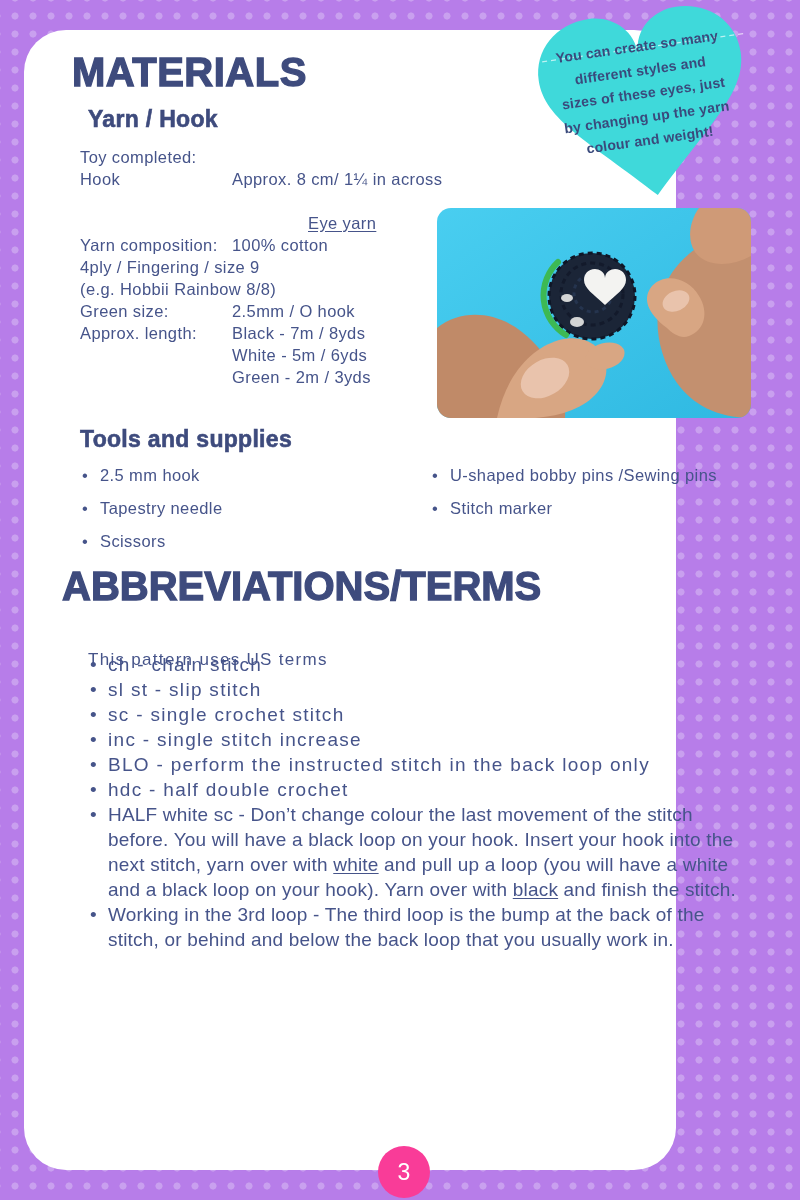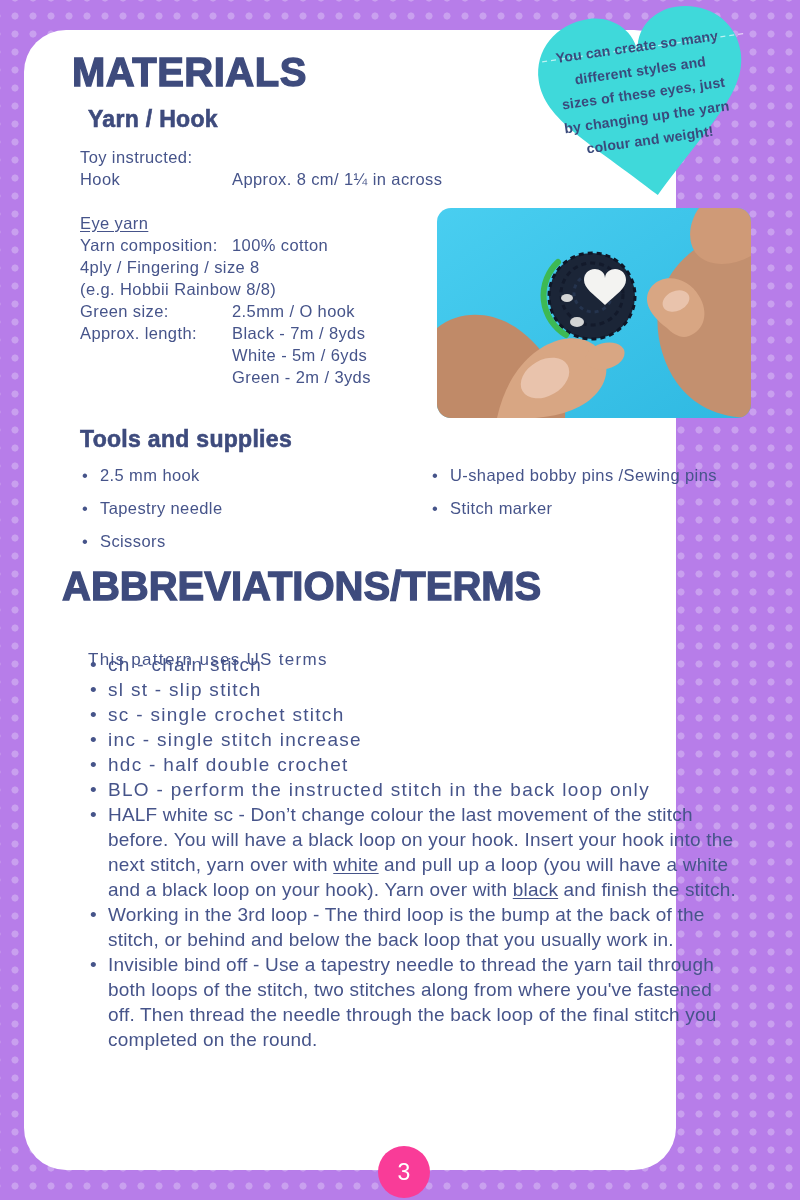--- a/index.html
+++ b/index.html
@@ -19,21 +19,21 @@
   h2{color:var(--navy);font-size:23px;font-weight:800;letter-spacing:.3px;
      -webkit-text-stroke:.6px var(--navy);position:absolute;white-space:nowrap;}
 
   .materials-title{left:48px;top:20px;}
   .yarnhook-title{left:48px;top:76px;margin-left:16px;}
 
   .specs{position:absolute;left:56px;top:116px;width:380px;color:var(--body-text);
          font-size:16.5px;letter-spacing:.4px;line-height:22px;}
   .spec-row{display:flex;}
   .spec-label{width:152px;flex:none;}
-  .gap{margin-top:22px;}
+  .gap{margin-top:22px;justify-content:flex-end;}
   .u{text-decoration:underline;text-underline-offset:2px;}
 
   .photo{position:absolute;left:413px;top:178px;width:314px;height:210px;border-radius:14px;overflow:hidden;}
 
   .tools-title{left:56px;top:396px;}
   .tools-cols{position:absolute;left:56px;top:436px;width:660px;display:flex;gap:40px;}
   .tools-cols ul{list-style:none;width:330px;}
   .tools-cols li, .abbr-list li{position:relative;padding-left:20px;color:var(--body-text);}
   .tools-cols li{font-size:16.5px;letter-spacing:.4px;margin-bottom:14px;}
   .tools-cols li::before, .abbr-list li::before{content:"•";position:absolute;left:2px;color:var(--body-text);}
@@ -57,36 +57,36 @@
 <body>
 
 <div class="page">
   <div class="card">
 
     <h1 class="materials-title">MATERIALS</h1>
     <h2 class="yarnhook-title">Yarn / Hook</h2>
 
     <div class="specs">
       <div class="spec-row">
-        <div class="spec-label">Toy instructed:</div>
+        <div class="spec-label">Toy completed:</div>
       </div>
       <div class="spec-row">
         <div class="spec-label">Hook</div>
         <div class="spec-values">Approx. 8 cm/ 1¼ in across</div>
       </div>
       <div class="spec-row gap">
         <div class="spec-label u">Eye yarn</div>
       </div>
       <div class="spec-row">
         <div class="spec-label">Yarn composition:</div>
         <div class="spec-values">100% cotton</div>
       </div>
       <div class="spec-row">
         <div class="spec-values">
-          <div>4ply / Fingering / size 8</div>
+          <div>4ply / Fingering / size 9</div>
           <div>(e.g. Hobbii Rainbow 8/8)</div>
         </div>
       </div>
       <div class="spec-row">
         <div class="spec-label">Green size:</div>
         <div class="spec-values">2.5mm / O hook</div>
       </div>
       <div class="spec-row">
         <div class="spec-label">Approx. length:</div>
         <div class="spec-values">
@@ -143,25 +143,24 @@
       </ul>
     </div>
 
     <h1 class="abbr-title">ABBREVIATIONS/TERMS</h1>
     <p class="abbr-intro">This pattern uses US terms</p>
     <ul class="abbr-list">
       <li>ch - chain stitch</li>
       <li>sl st - slip stitch</li>
       <li>sc - single crochet stitch</li>
       <li>inc - single stitch increase</li>
+      <li>BLO - perform the instructed stitch in the back loop only</li>
       <li>hdc - half double crochet</li>
-      <li>BLO - perform the instructed stitch in the back loop only</li>
       <li class="alt"><span>HALF white sc - Don’t change colour the last movement of the stitch before. You will have a black loop on your hook. Insert your hook into the next stitch, yarn over with </span><span class="u">white</span><span> and pull up a loop (you will have a white and a black loop on your hook). Yarn over with </span><span class="u">black</span><span> and finish the stitch.</span></li>
       <li class="alt">Working in the 3rd loop - The third loop is the bump at the back of the stitch, or behind and below the back loop that you usually work in.</li>
-      <li class="alt">Invisible bind off - Use a tapestry needle to thread the yarn tail through both loops of the stitch, two stitches along from where you've fastened off. Then thread the needle through the back loop of the final stitch you completed on the round.</li>
     </ul>
   </div>
 
   <div class="heart-wrap">
     <svg viewBox="0 0 242 204" width="242" height="204" xmlns="http://www.w3.org/2000/svg">
       <path d="M121 52 C121 26 99 10 77 10 C43 10 19 34 19 64 C19 104 61 132 121 194 C181 132 223 104 223 64 C223 34 199 10 165 10 C143 10 121 26 121 52 Z" style="fill:var(--teal)"></path>
       <line x1="16" y1="46" x2="228" y2="46" stroke="#ffffff" stroke-width="1.2" stroke-dasharray="5 4" opacity=".65"></line>
     </svg>
     <div class="heart-text">
       <div>You can create so many</div>

